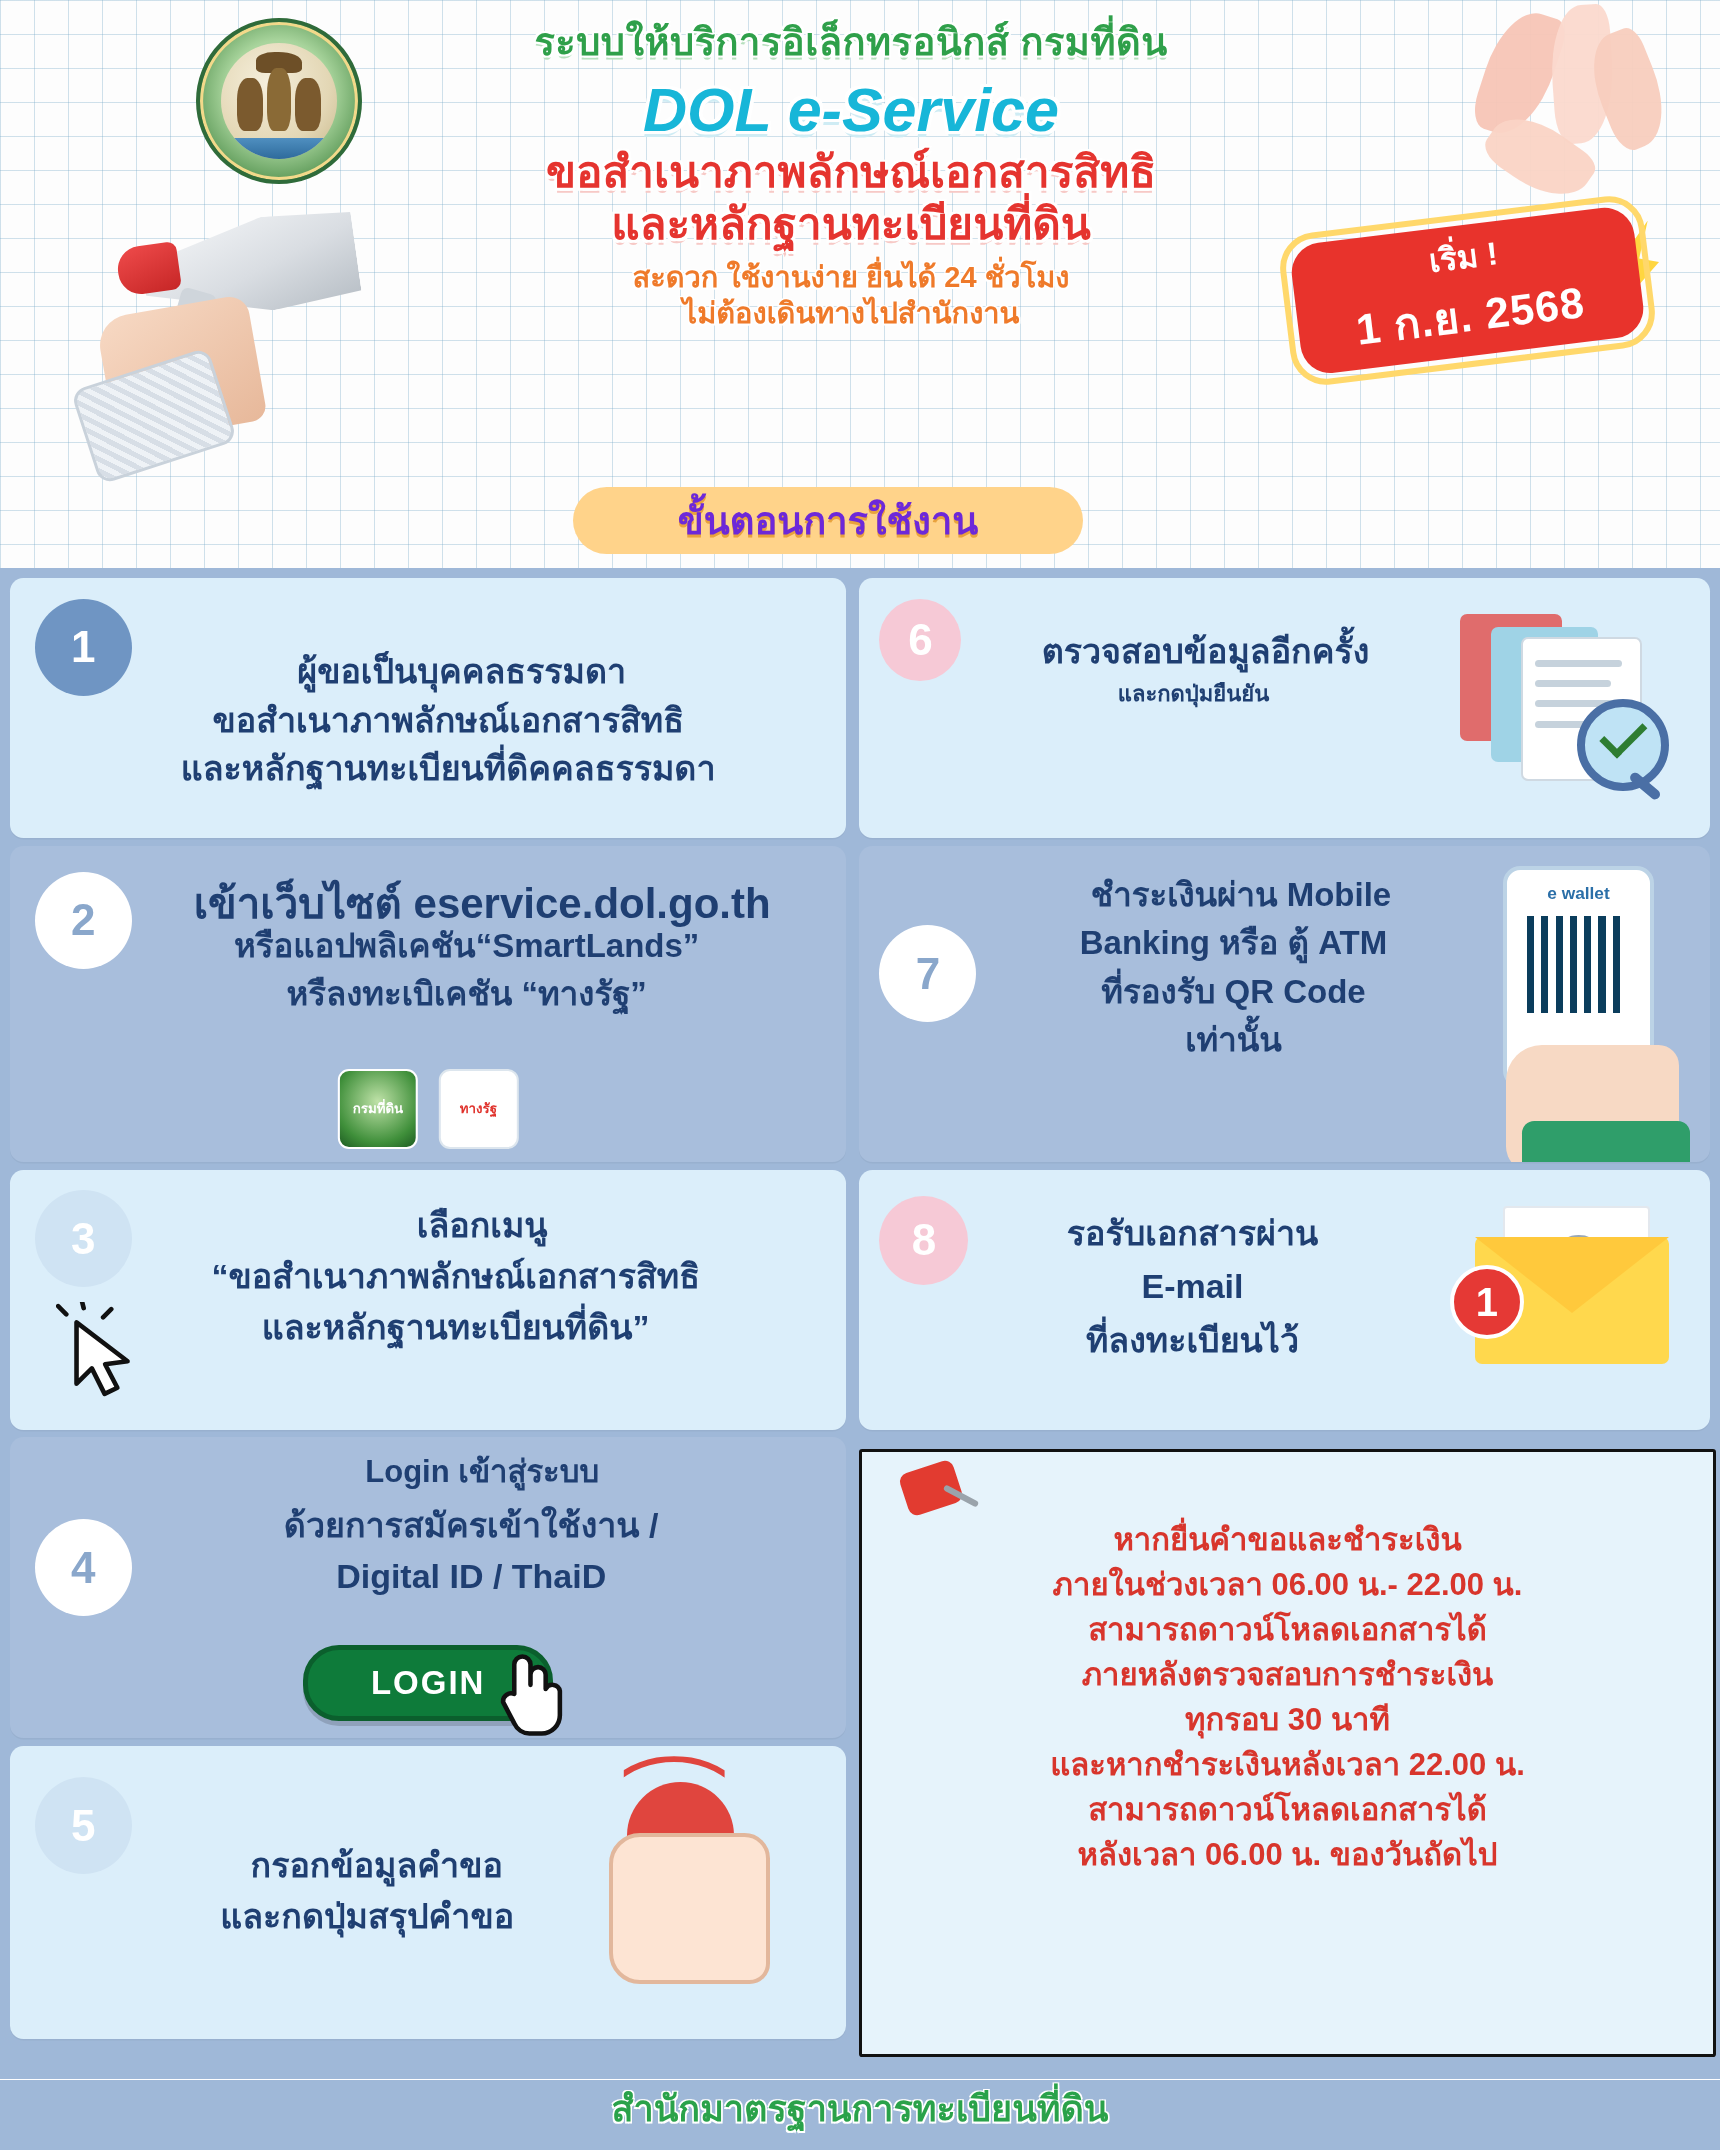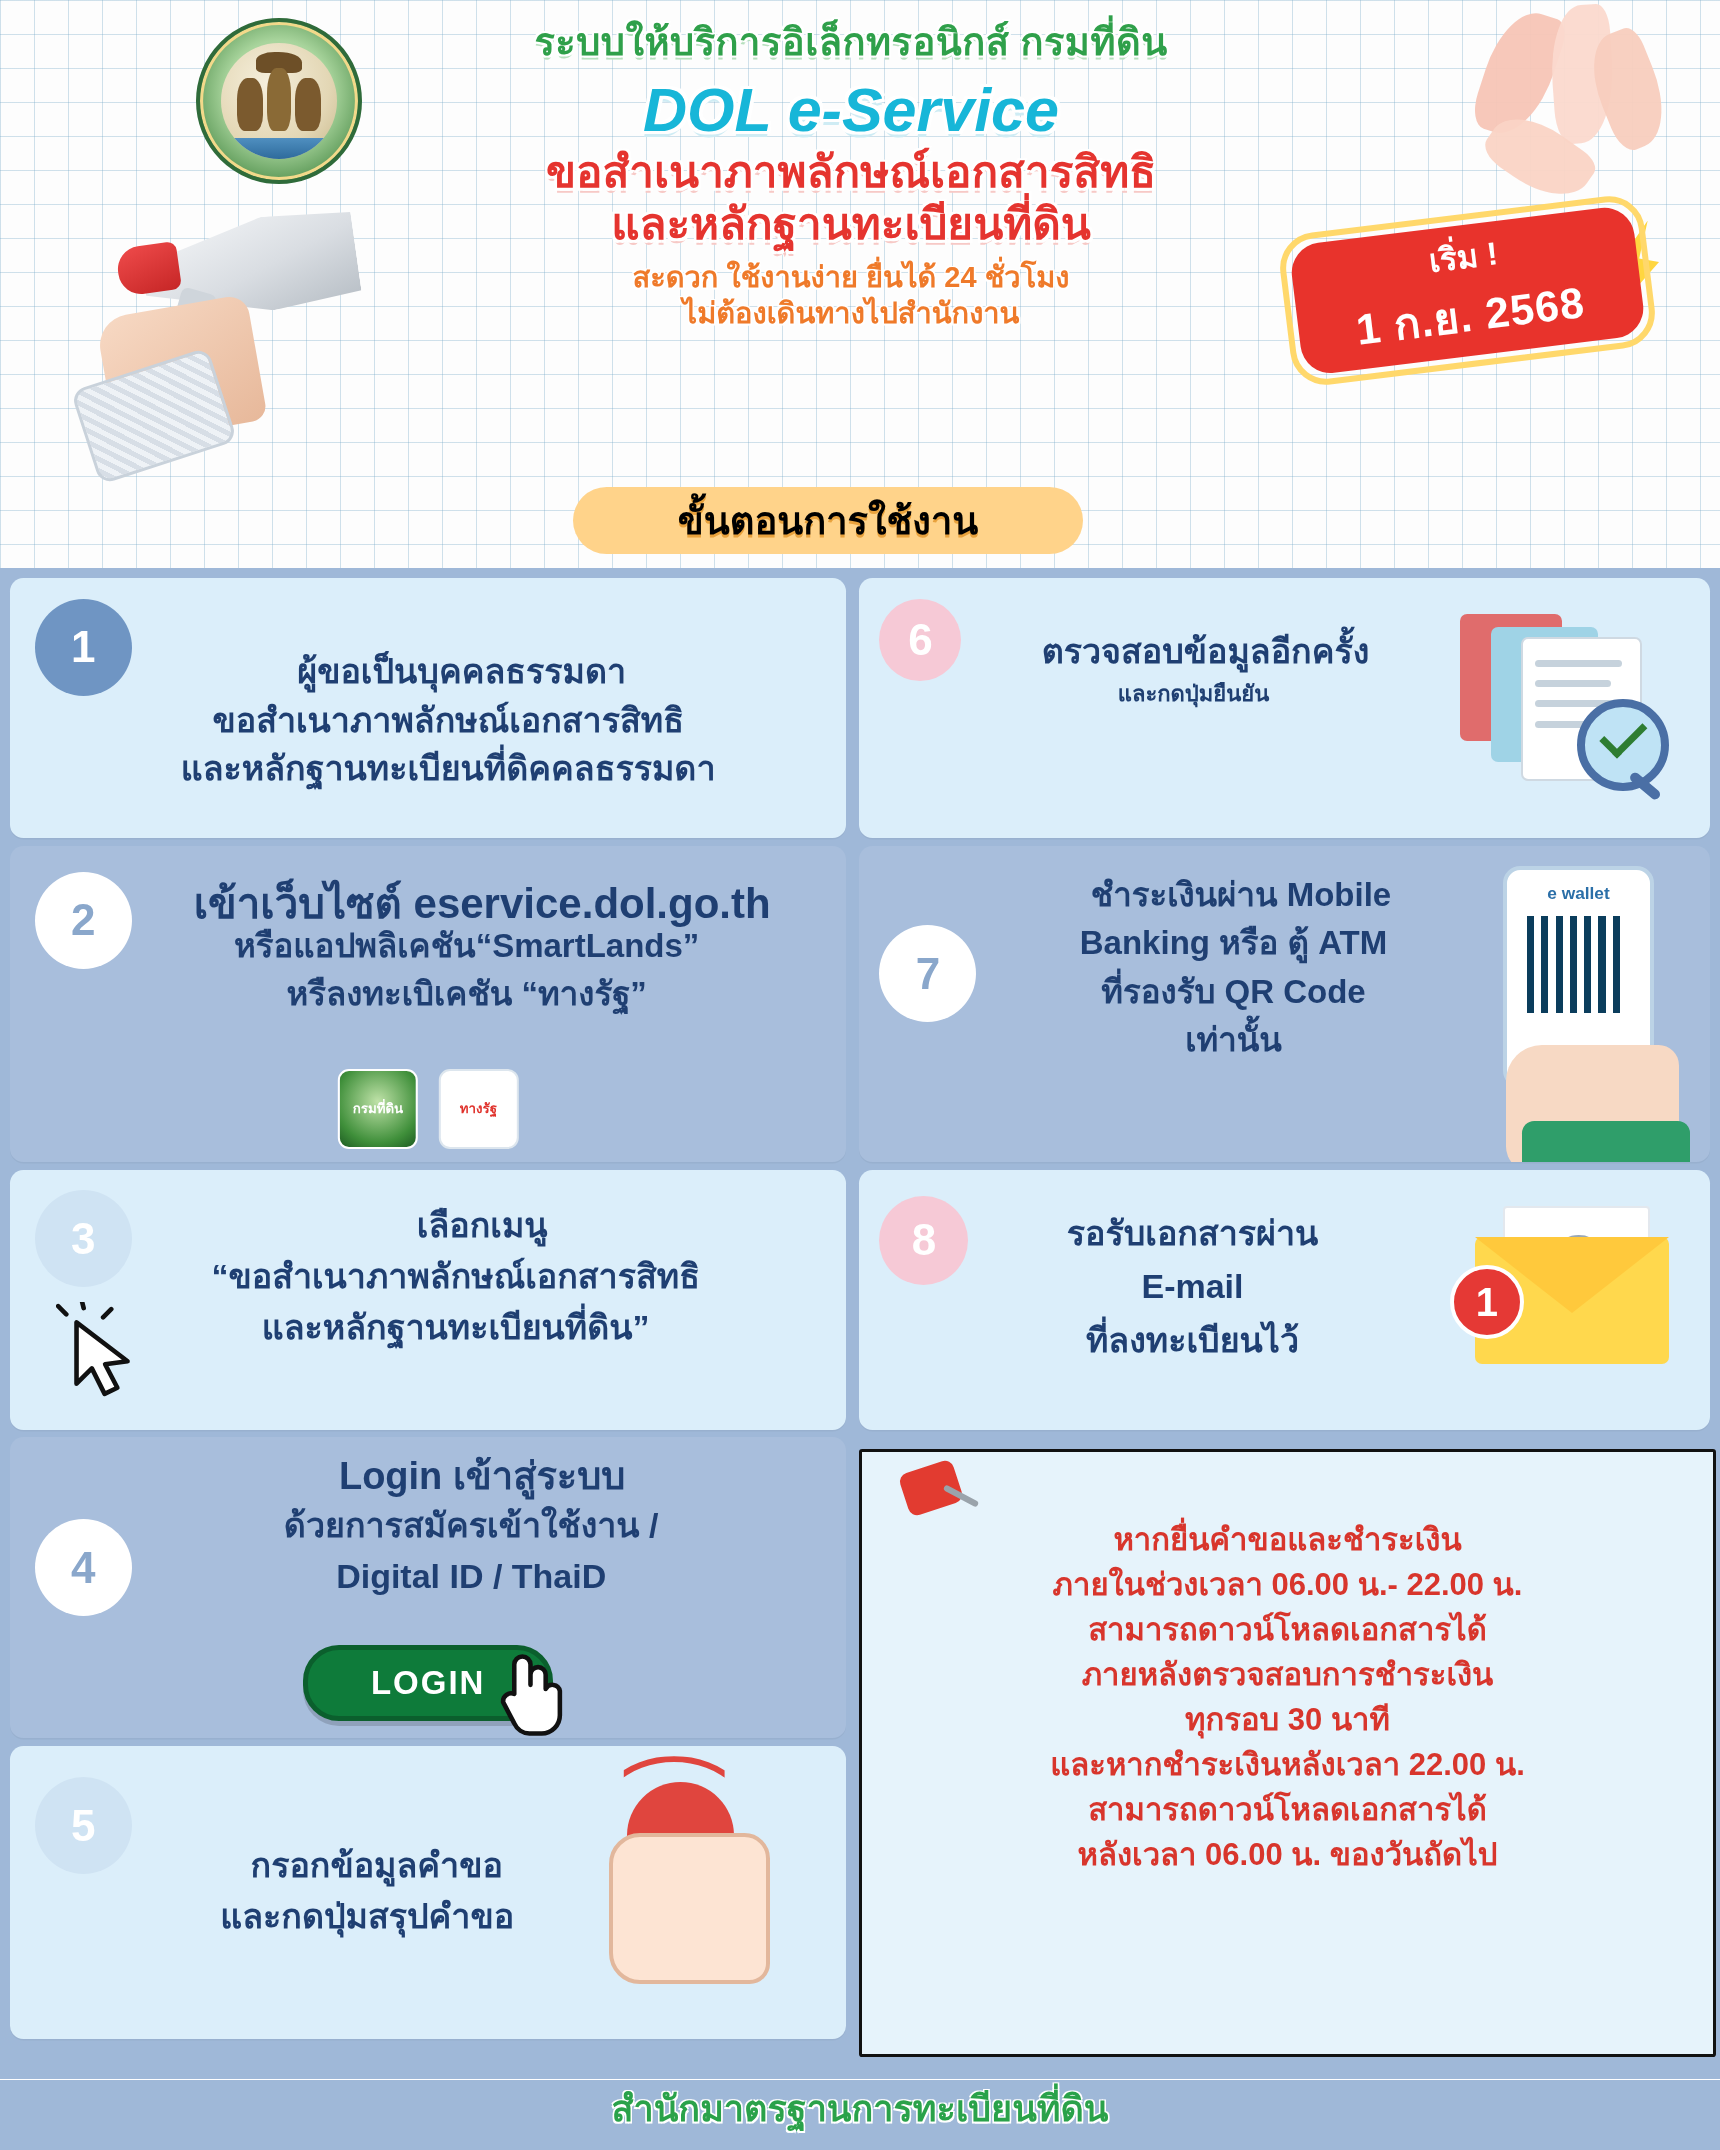--- a/index.html
+++ b/index.html
@@ -90,21 +90,21 @@
     text-shadow:-2.5px -2.5px 0 #fff,2.5px -2.5px 0 #fff,-2.5px 2.5px 0 #fff,2.5px 2.5px 0 #fff,0 4.6px 0 #f7c9c6;
   }
   .t-sub{
     margin-top:11.2px;font-size:29px;font-weight:bold;color:#ef7a2a;line-height:1.25;
     text-shadow:-1.5px -1.5px 0 #fff,1.5px -1.5px 0 #fff,-1.5px 1.5px 0 #fff,1.5px 1.5px 0 #fff;
   }
   .steps-pill{
     position:absolute;left:573px;top:487px;width:510px;height:67px;
     background:#ffd38a;border-radius:36px;display:flex;align-items:center;justify-content:center;
   }
-  .steps-pill span{font-size:38px;font-weight:bold;color:#000000;text-shadow:0 3.1px 0 #e9a23d;}
+  .steps-pill span{font-size:38px;font-weight:bold;color:#6d28d9;text-shadow:0 3.1px 0 #e9a23d;}
 
   
   .badge{
     position:absolute;right:69px;top:214px;width:367px;height:153px;
   }
   .badge-frame{
     position:absolute;inset:0;border:6.1px solid #ffd86b;border-radius:36px;transform:rotate(-7deg);
   }
   .badge-body{
     position:absolute;inset:11.2px;background:#e8332c;border-radius:30px;transform:rotate(-7deg);
@@ -290,21 +290,21 @@
           <path d="M40 40 L40 160 L70 130 L95 180 L120 168 L96 122 L140 116 Z" fill="#ffffff" stroke="#111" stroke-width="9" stroke-linejoin="round"></path>
           <path d="M20 24 L4 8 M54 12 L50 -4 M92 30 L108 14" stroke="#111" stroke-width="9" stroke-linecap="round"></path>
         </svg>
       </div>
     </div>
   </div>
 
   <div class="cardwrap" style="left:10.2px;top:869px;width:836px;height:301px;">
     <div class="card alt" style="width:100%;height:100%;">
       <div class="num white" style="left:24.5px;top:82px;width:97px;height:97px;">4</div>
-      <div class="ctext" style="left:133px;top:15.3px;width:678px;font-size:38px;">Login เข้าสู่ระบบ</div>
+      <div class="ctext" style="left:133px;top:15.3px;width:678px;font-size:31px;">Login เข้าสู่ระบบ</div>
       <div class="ctext" style="left:112px;top:66px;width:698px;font-size:34px;">ด้วยการสมัครเข้าใช้งาน /</div>
       <div class="ctext" style="left:112px;top:117px;width:698px;font-size:34px;">Digital ID / ThaiD</div>
       <div class="loginbtn">LOGIN</div>
       <svg style="position:absolute;left:484px;bottom:-3.1px;" width="76" height="92" viewBox="0 0 150 180">
         <path d="M40 70 L40 30 a16 16 0 0 1 32 0 L72 70 L72 50 a15 15 0 0 1 30 0 L102 78 a15 15 0 0 1 28 4 L130 130 a36 36 0 0 1 -36 36 L70 166 a34 34 0 0 1 -30 -20 L18 104 a16 16 0 0 1 22 -16 Z" fill="#ffffff" stroke="#111" stroke-width="9" stroke-linejoin="round"></path>
       </svg>
     </div>
   </div>
 
   <div class="cardwrap" style="left:10.2px;top:1178px;width:836px;height:293px;">

